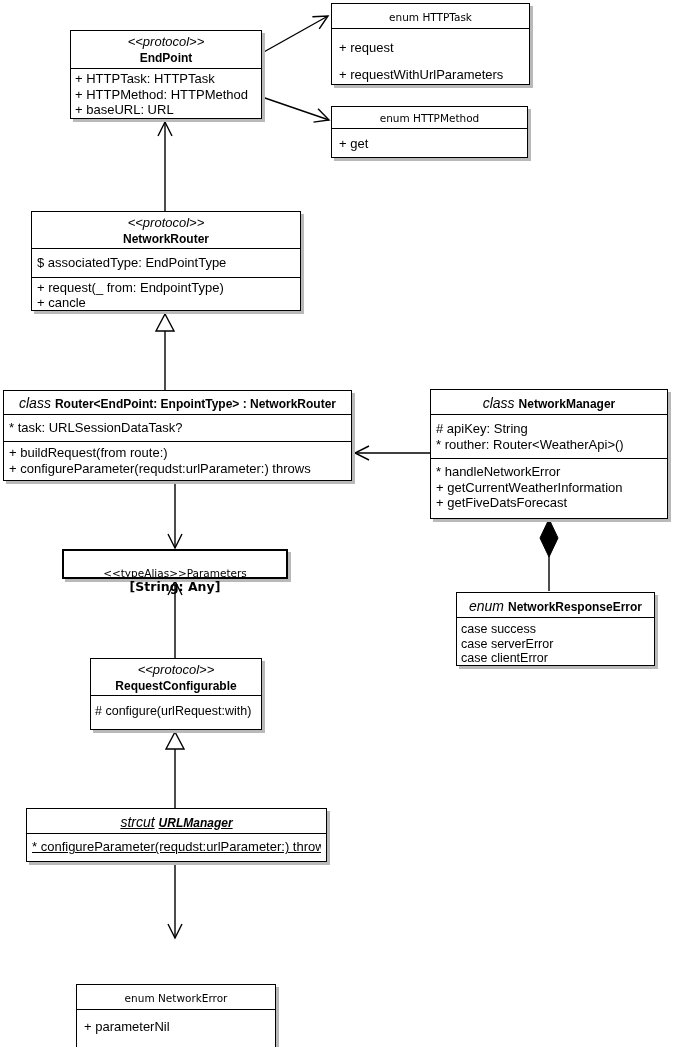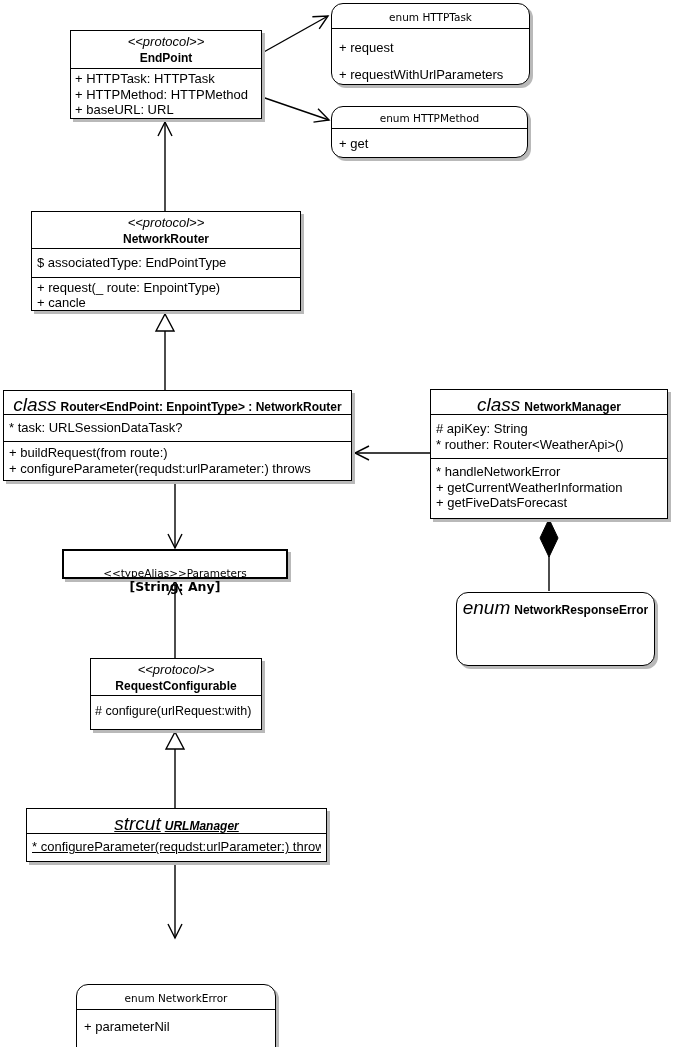--- a/index.html
+++ b/index.html
@@ -5,30 +5,30 @@
   * { margin:0; padding:0; box-sizing:border-box; }
   html,body { background:#ffffff; }
   body { font-family:"Liberation Sans", sans-serif; color:#000; }
   .canvas { position:relative; width:673px; height:1047px; background:#ffffff; overflow:hidden; }
   svg.wires { position:absolute; left:0; top:0; pointer-events:none; }
 
   .uml-box {
     position:absolute; background:#ffffff; border:1.5px solid #000000;
     box-shadow:3px 3px 0 #b9b9b9;
   }
-  .uml-box.thin { border-width:1px;border-radius:12px; }
+  .uml-box.thin { border-width:1px; }
   .uml-box.thick { border-width:2px; }
 
   .sec { border-top:1px solid #000; overflow:hidden; }
   .sec.first { border-top:none; }
 
   .title { text-align:center; }
   .stereo { font-style:italic; font-size:13px; line-height:16px; }
   .bname  { font-weight:bold; font-size:12px; line-height:17px; }
-  .kw     { font-style:italic; font-size:19px; margin-right:4px; }
+  .kw     { font-style:italic; font-size:14px; margin-right:4px; }
   .it     { font-style:italic; }
 
   .small-title { font-family:"DejaVu Sans", sans-serif; font-size:10.5px; text-align:center; }
 
   .body13 { font-size:13px; }
   .body12 { font-size:12.5px; }
   .line { white-space:nowrap; overflow:hidden; }
 
   .param-line1 { font-family:"DejaVu Sans", sans-serif; font-size:10.5px; line-height:13px; text-align:center; }
   .param-line2 { font-family:"DejaVu Sans", sans-serif; font-size:12.5px; font-weight:bold; line-height:14px; text-align:center; }
@@ -90,21 +90,21 @@
 
   <div class="uml-box" style="left:31px;top:211px;width:270px;height:100px;">
     <div class="sec first title" style="height:36px;padding-top:3px;">
       <div class="stereo">&lt;&lt;protocol&gt;&gt;</div>
       <div class="bname">NetworkRouter</div>
     </div>
     <div class="sec body13" style="height:29px;padding:6px 5px;">
       <div class="line">$ associatedType: EndPointType</div>
     </div>
     <div class="sec body13" style="padding:2px 5px;line-height:15px;">
-      <div class="line">+ request(_ route: EnpointType)</div>
+      <div class="line">+ request(_ from: EndpointType)</div>
       <div class="line">+ cancle</div>
     </div>
   </div>
 
   <div class="uml-box" style="left:3px;top:390px;width:349px;height:91px;">
     <div class="sec first title" style="height:23px;padding-top:3px;">
       <span class="kw">class</span><span class="bname">Router&lt;EndPoint: EnpointType&gt; : NetworkRouter</span>
     </div>
     <div class="sec body13" style="height:27px;padding:5px 5px;">
       <div class="line">* task: URLSessionDataTask?</div>
@@ -134,20 +134,25 @@
     <div class="sec first" style="padding-top:16px;">
       <div class="param-line1">&lt;&lt;typeAlias&gt;&gt;Parameters</div>
       <div class="param-line2">[String: Any]</div>
     </div>
   </div>
 
   <div class="uml-box thin" style="left:456px;top:592px;width:199px;height:74px;">
     <div class="sec first title" style="height:24px;padding-top:4px;">
       <span class="kw">enum</span><span class="bname">NetworkResponseError</span>
     </div>
+    <div class="sec body12" style="padding:4px 4px;line-height:14.5px;">
+      <div class="line">case success</div>
+      <div class="line">case serverError</div>
+      <div class="line">case clientError</div>
+    </div>
   </div>
 
   <div class="uml-box" style="left:90px;top:658px;width:172px;height:72px;">
     <div class="sec first title" style="height:36px;padding-top:3px;">
       <div class="stereo">&lt;&lt;protocol&gt;&gt;</div>
       <div class="bname">RequestConfigurable</div>
     </div>
     <div class="sec body12" style="padding:8px 4px;">
       <div class="line"># configure(urlRequest:with)</div>
     </div>

